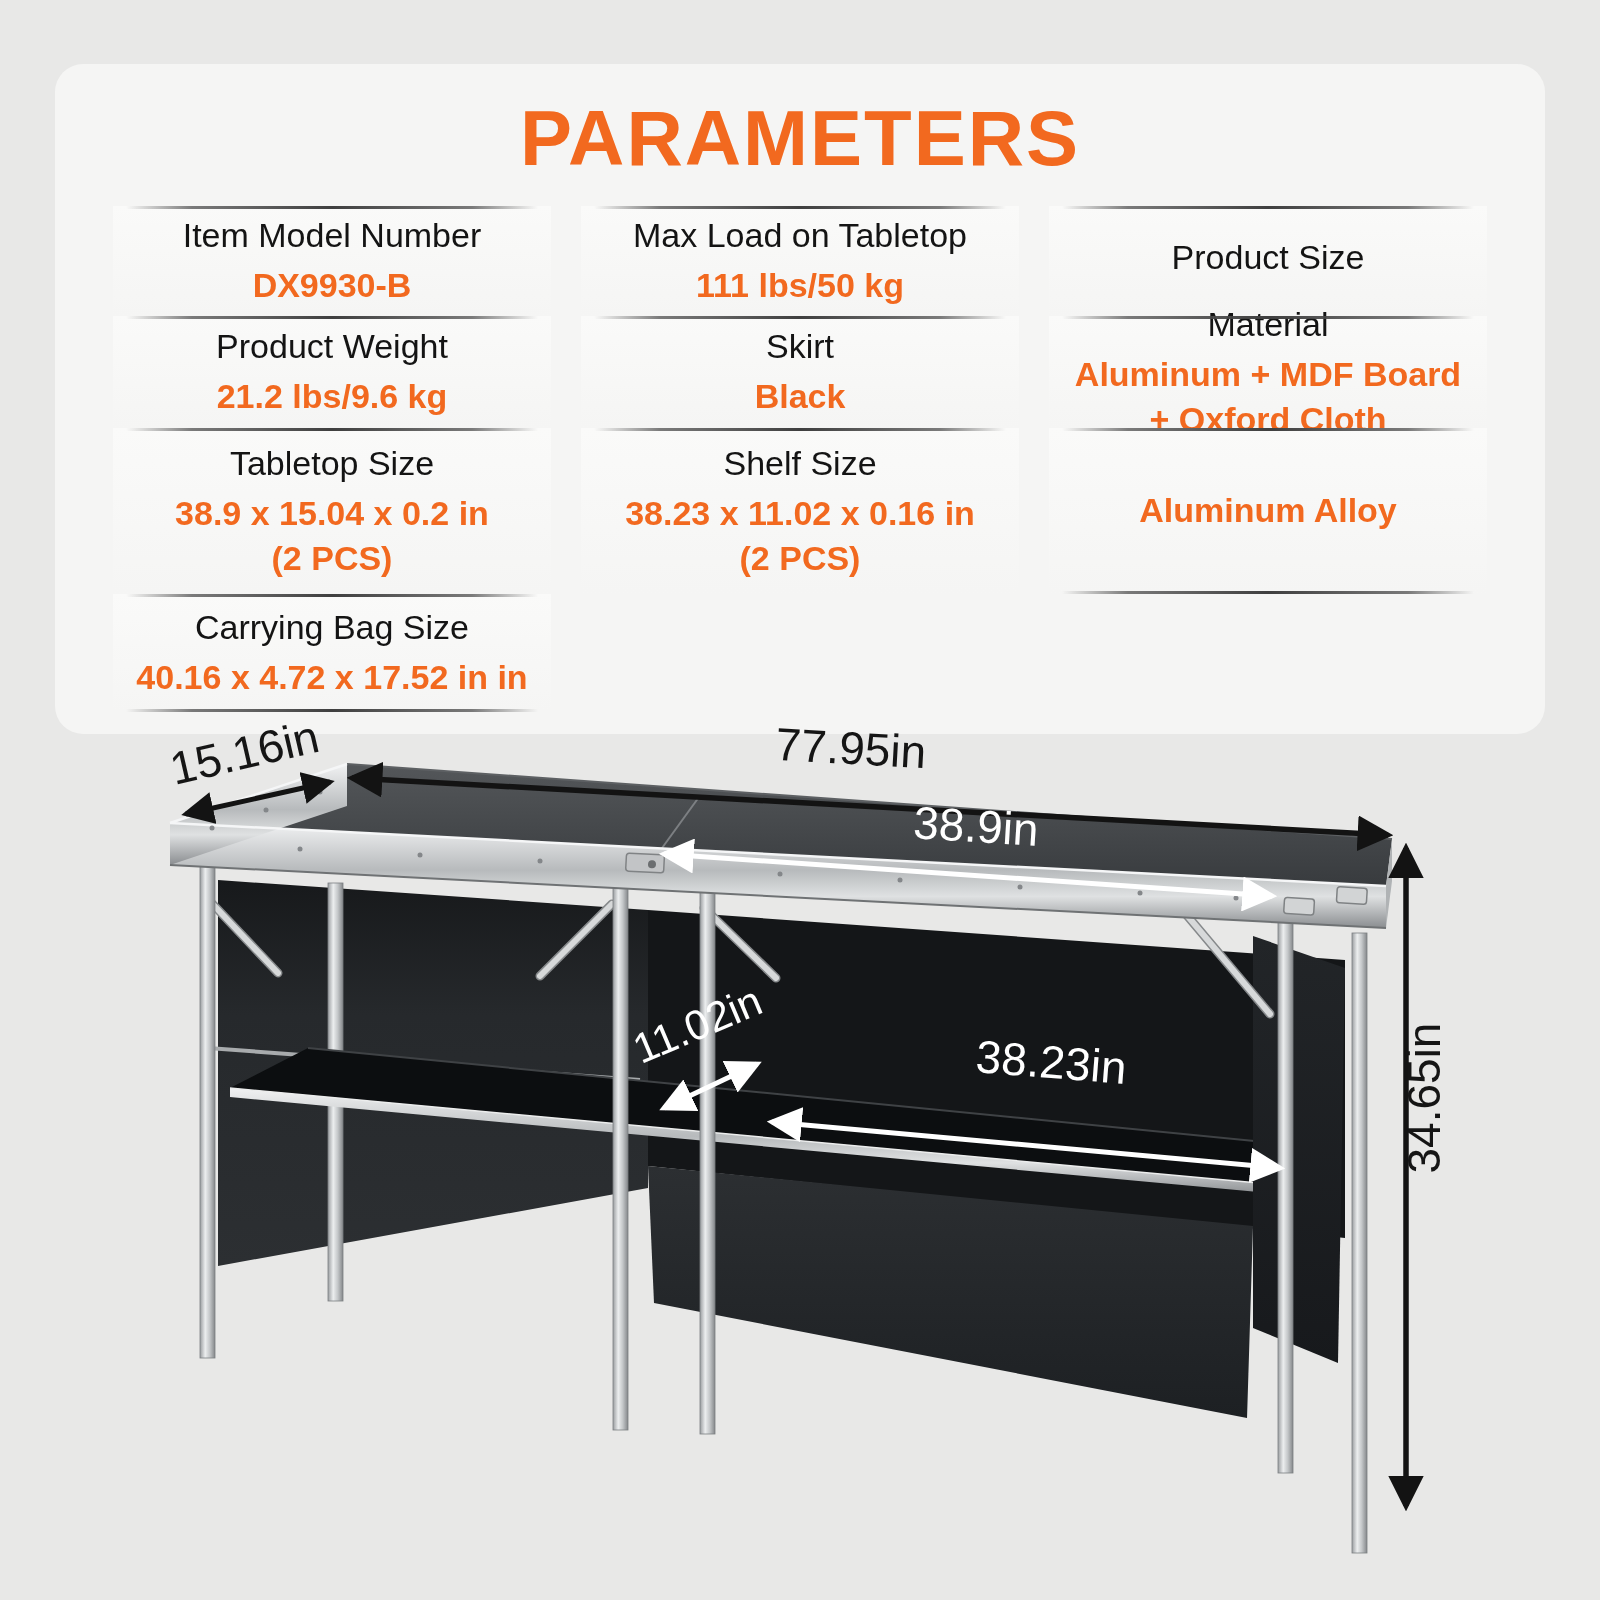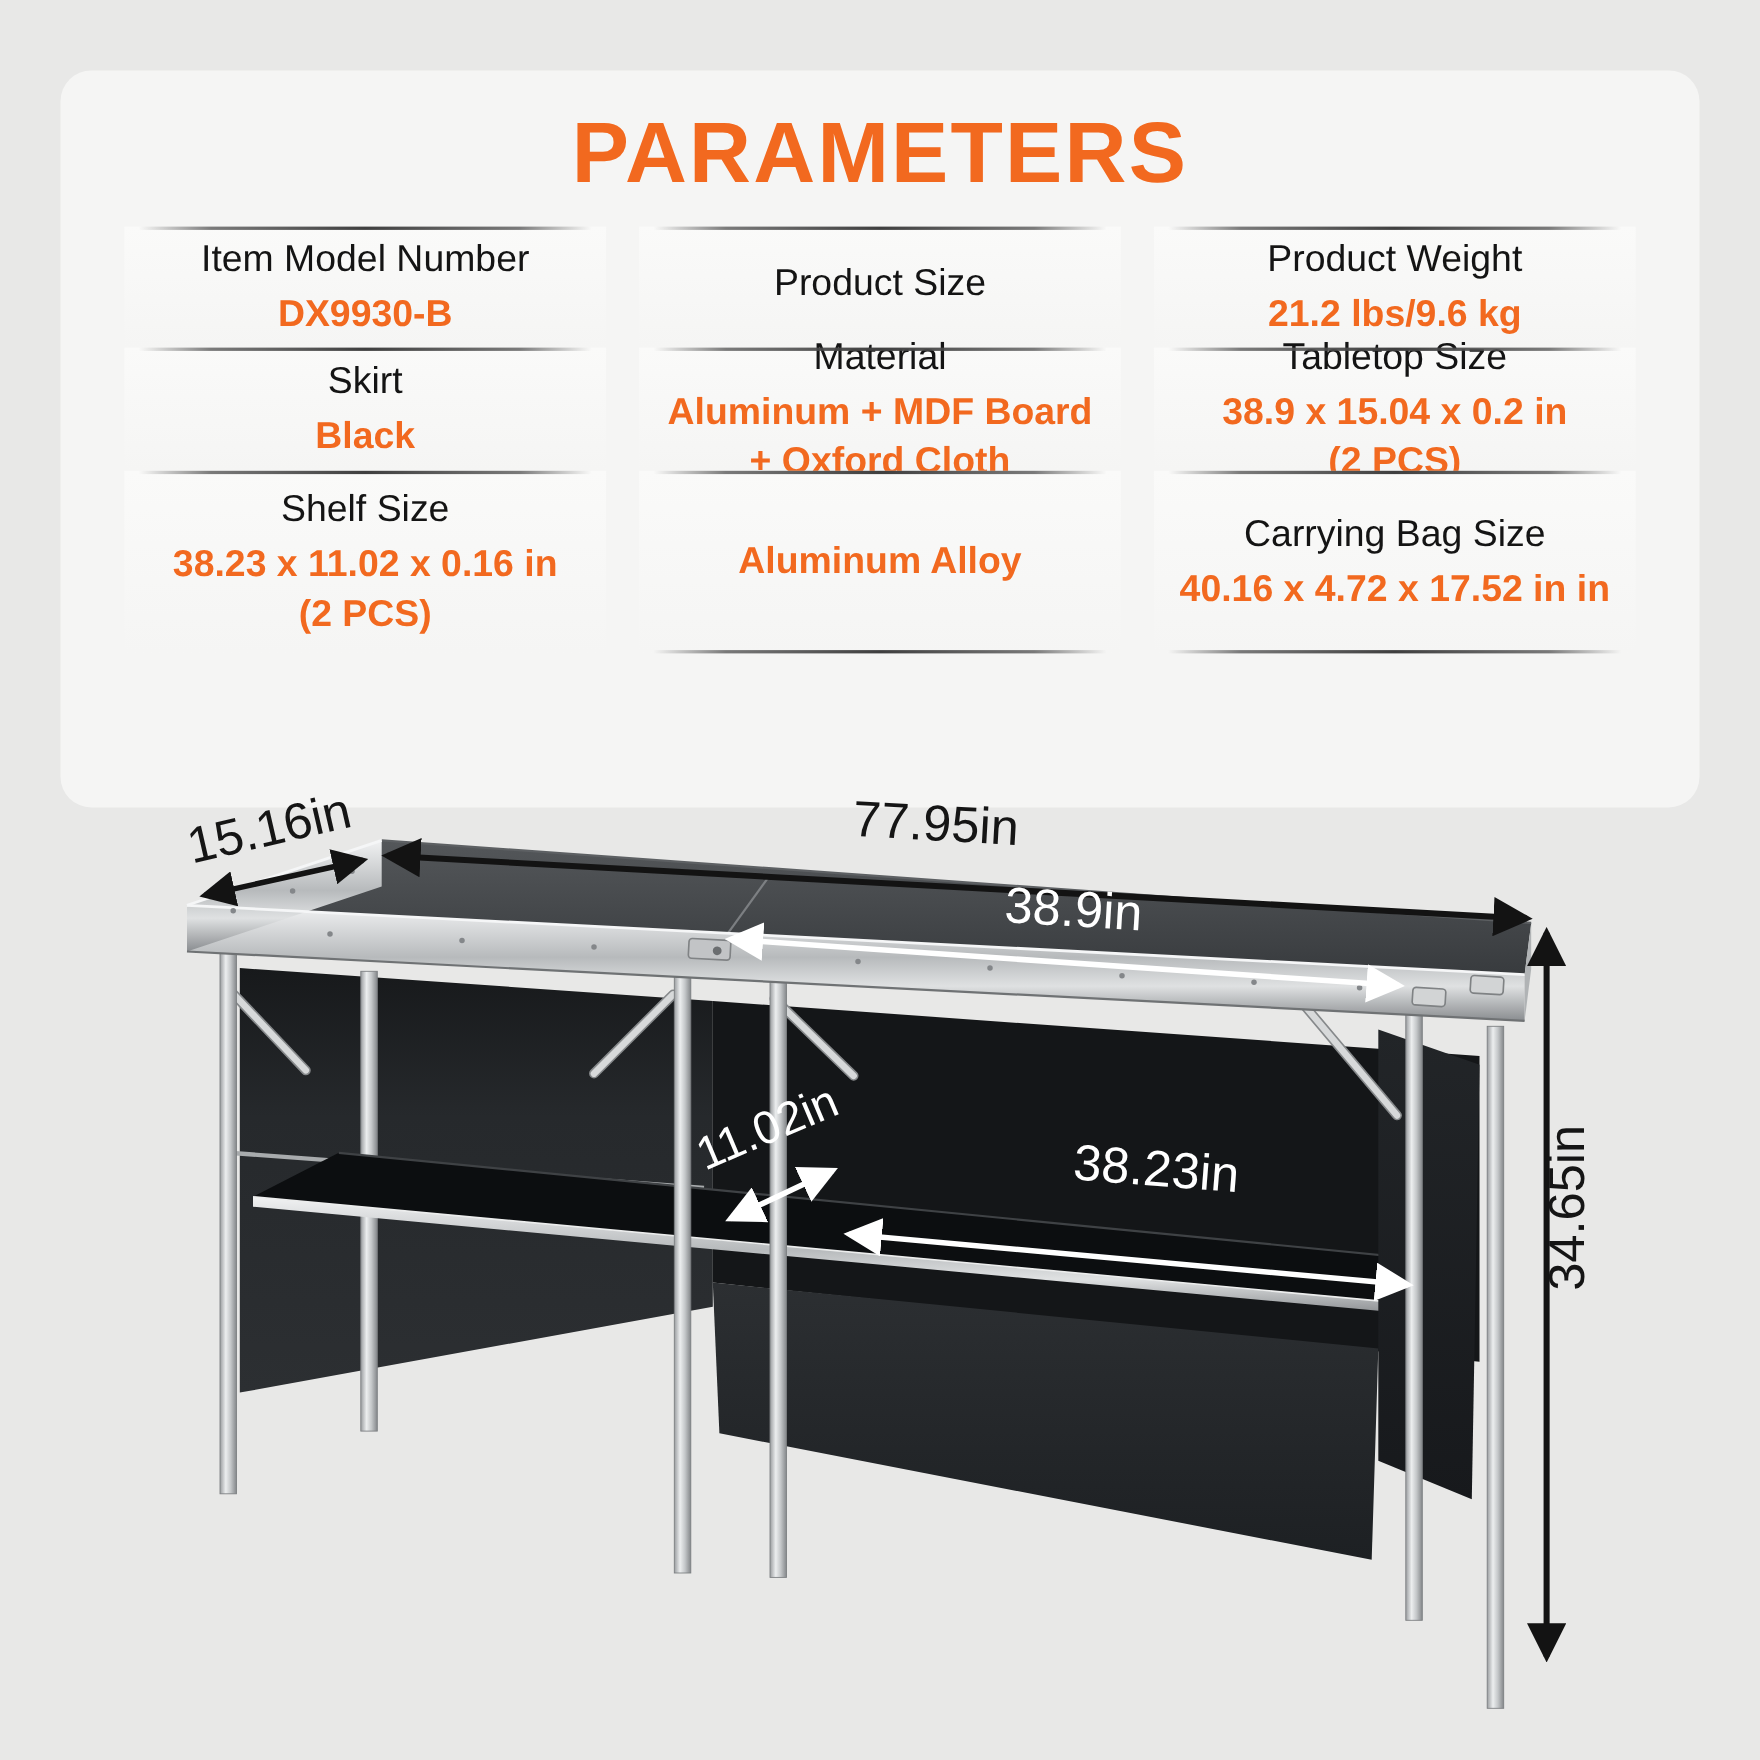--- a/index.html
+++ b/index.html
@@ -45,20 +45,24 @@
 </head>
 <body>
 
 <div class="panel">
   <h1 class="title">PARAMETERS</h1>
   <div class="grid">
 
     <div class="cell">
       <div class="lbl">Item Model Number</div>
       <div class="val">DX9930-B</div>
+    </div>
+    <div class="cell">
+      <div class="lbl">Max Load on Tabletop</div>
+      <div class="val">111 lbs/50 kg</div>
     </div>
 
     <div class="cell">
       <div class="lbl">Product Size</div>
     </div>
     <div class="cell">
       <div class="lbl">Product Weight</div>
       <div class="val">21.2 lbs/9.6 kg</div>
     </div>
     <div class="cell">

